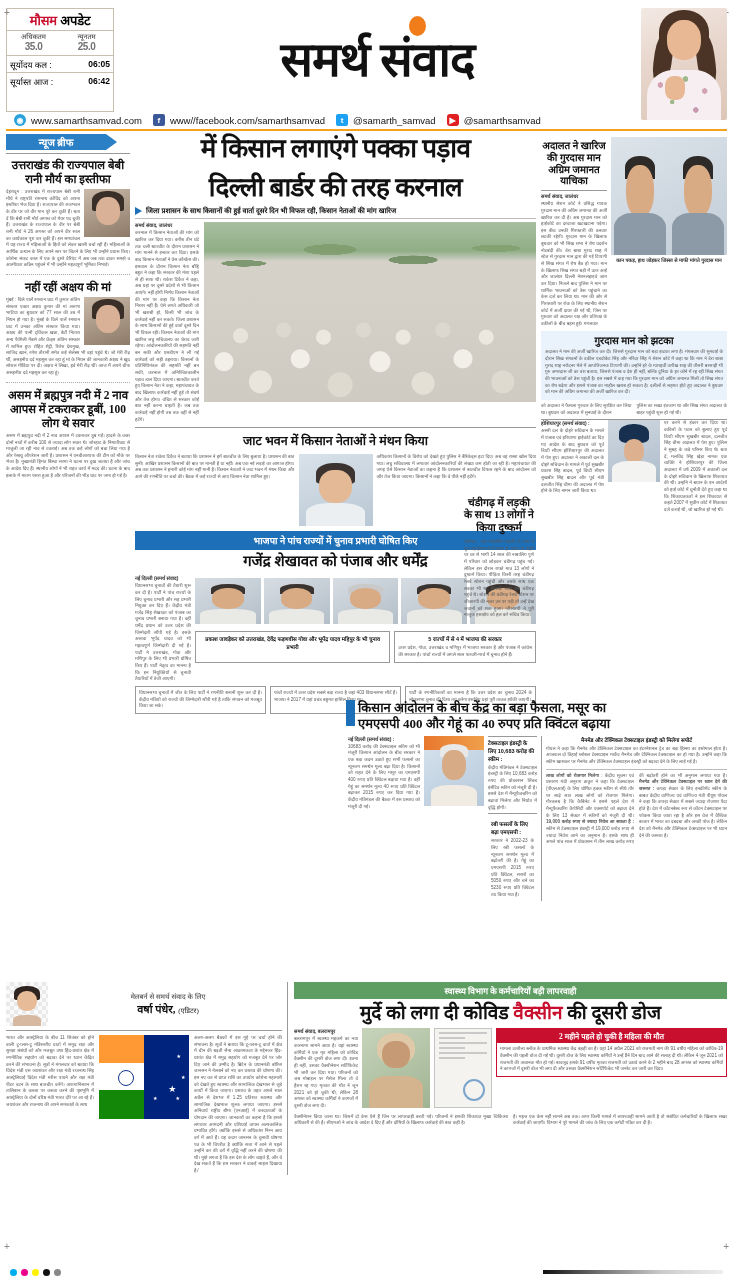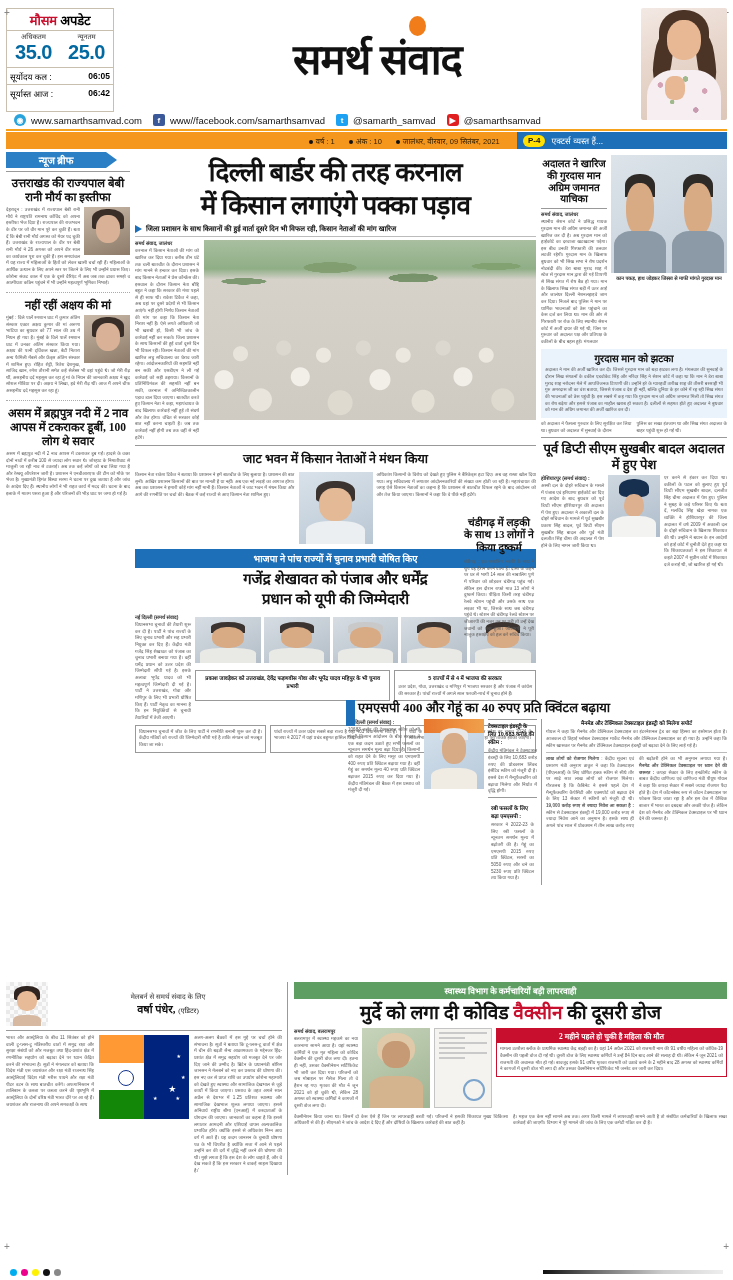--- a/index.html
+++ b/index.html
@@ -19,29 +19,29 @@
   .masthead { display: flex; align-items: stretch; height: 112px; padding-top: 8px; }
   .weather-box {
     width: 108px; border: 1px solid #c9bfae; background: #fff;
     display: flex; flex-direction: column; text-align: center;
   }
   .wx-title { font-size: 13px; font-weight: bold; padding: 2px 0 1px; letter-spacing: -.2px; }
   .wx-title .red { color: #c8102e; }
   .wx-row { display: flex; border-top: 1px solid #c9bfae; }
   .wx-cell { flex: 1; padding: 1px 0 3px; }
   .wx-lbl { font-size: 7px; color: #333; }
-  .wx-val { font-size: 20px; font-weight: bold; color: #0369a1; letter-spacing: -.5px; }
+  .wx-val { font-size: 10px; font-weight: bold; color: #737373; letter-spacing: -.5px; }
   .wx-sun { border-top: 1px solid #c9bfae; font-size: 8.5px; padding: 2.5px 3px; text-align: left;
             display: flex; justify-content: space-between; }
   .wx-sun b { font-weight: bold; }
 
   .logo-wrap { flex: 1; position: relative; display: flex; align-items: center; justify-content: center; }
   .logo-text {
     font-family: "Liberation Serif", "DejaVu Serif", serif;
-    font-size: 42px; font-weight: bold; color: #111; letter-spacing: -1px;
+    font-size: 48px; font-weight: bold; color: #111; letter-spacing: -1px;
     line-height: 1; white-space: nowrap; text-align: right;
   }
   .logo-dot { position: absolute; width: 17px; height: 20px; border-radius: 50%;
               background: #f07d1a; top: 8px; left: 56%; }
   .anchor-photo {
     width: 86px; height: 112px; border-radius: 2px; overflow: hidden; position: relative;
     background: linear-gradient(160deg,#f3e9e4 0%,#e8d7cd 40%,#dcc6b8 100%);
   }
   .anchor-photo .hair { position:absolute; top:2px; left:18px; width:50px; height:46px;
     background:#4b3326; border-radius:48% 48% 40% 40%; }
@@ -343,31 +343,20 @@
     <span class="sicon web">◉</span>
     <span class="txt">www.samarthsamvad.com</span>
     <span class="sicon fb">f</span>
     <span class="txt">www//facebook.com/samarthsamvad</span>
     <span class="sicon tw">t</span>
     <span class="txt">@samarth_samvad</span>
     <span class="sicon yt">▶</span>
     <span class="txt">@samarthsamvad</span>
   </div>
 
-  <div class="infobar">
-    <div class="infobar-l">
-      <span><i class="dot"></i><span>वर्ष : 1</span></span>
-      <span><i class="dot"></i><span>अंक : 10</span></span>
-      <span><i class="dot"></i><span>जालंधर, वीरवार, 09 सितंबर, 2021</span></span>
-    </div>
-    <div class="infobar-r">
-      <span class="pbadge">P-4</span>
-      <span>एक्टर्स व्यस्त हैं...</span>
-    </div>
-  </div>
 
   <div class="main">
 
     <div class="col-left">
       <div class="nb-tab">न्यूज ब्रीफ</div>
       <div class="nb-rule"></div>
 
       <div class="brief-wrap">
         <div class="brief-h">उत्तराखंड की राज्यपाल बेबी रानी मौर्य का इस्तीफा</div>
         <div class="brief-photo">
@@ -392,22 +381,22 @@
 
       <div class="brief-wrap">
         <div class="brief-h">असम में ब्रह्मपुत्र नदी में 2 नाव आपस में टकराकर डूबीं, 100 लोग थे सवार</div>
         <div class="body-txt">असम में ब्रह्मपुत्र नदी में 2 नाव आपस में टकराकर डूब गईं। हादसे के वक्त दोनों नावों में करीब 100 से ज्यादा लोग सवार थे। जोरहाट के निमातीघाट से माजुली जा रही नाव से टकराई। अब तक कई लोगों को बचा लिया गया है और रेस्क्यू ऑपरेशन जारी है। प्रशासन ने एनडीआरएफ की टीम को मौके पर भेजा है। मुख्यमंत्री हिमंत बिस्वा सरमा ने घटना पर दुख जताया है और जांच के आदेश दिए हैं। स्थानीय लोगों ने भी राहत कार्य में मदद की। घटना के बाद इलाके में मातम पसरा हुआ है और परिजनों की भीड़ घाट पर जमा हो गई है।</div>
       </div>
     </div>
 
     <div class="col-mid">
 
 
+      <div class="lead-h" style="padding-top:0;">में किसान लगाएंगे पक्का पड़ाव</div>
       <div class="lead-h">दिल्ली बार्डर की तरह करनाल</div>
-      <div class="lead-h" style="padding-top:0;">में किसान लगाएंगे पक्का पड़ाव</div>
 
       <div class="subdeck">
         <span class="tri"></span>
         <span>जिला प्रशासन के साथ किसानों की हुई वार्ता दूसरे दिन भी विफल रही, किसान नेताओं की मांग खारिज</span>
       </div>
 
       <div style="display:flex; gap:5px;">
         <div style="width:64px; flex:none;">
           <div class="byline">समर्थ संवाद, जालंधर</div>
           <div class="body-txt">करनाल में किसान नेताओं की मांग को खारिज कर दिया गया। करीब तीन घंटे तक चली बातचीत के दौरान प्रशासन ने मांग मानने से इन्कार कर दिया। इसके बाद किसान नेताओं ने प्रेस कॉन्फ्रेंस की। इसवाल के दौरान किसान नेता बौद्दि बहुत ने कहा कि सरकार की मंशा पहले से ही साफ थी। राकेश टिकैत ने कहा, अब यहां पर दूसरे प्रदेशों से भी किसान आएंगे। नहीं होगी निर्णय किसान नेताओं की मांग पर कहा कि किसान नेता निराश नहीं हैं। ऐसे लगते अधिकारी जो भी खराबी हो, किसी भी जांच के कार्रवाई नहीं कर सकते। जिला प्रशासन के साथ किसानों की हुई वार्ता दूसरे दिन भी विफल रही। किसान नेताओं की मांग खारिज लघु सचिवालय का घेराव जारी रहेगा। आंदोलनकारियों की सहमति नहीं बन सकी और एसडीएम ने ली गई कार्रवाई को सही ठहराया। किसानों के प्रतिनिधिमंडल की सहमति नहीं बन सकी, करनाल में अनिश्चितकालीन पड़ाव डाल दिया जाएगा। बातचीत करते हुए किसान नेता ने कहा, महापंचायत के बाद खिलाफ कार्रवाई नहीं हुई तो संघर्ष और तेज होगा। वंचित से सरकार कोई बात नहीं करना चाहती है। जब तक कार्रवाई नहीं होगी तब तक वहीं से नहीं हटेंगे।</div>
@@ -428,21 +417,20 @@
                 <div class="bd"></div>
             </div>
           </div>
           <div style="flex:1;" class="body-txt">अधिकांश किसानों के विरोध को देखते हुए पुलिस ने बैरिकेड्स हटा दिए। अब वह रास्ता खोल दिया गया। लघु सचिवालय में लगातार आंदोलनकारियों की संख्या कम होती जा रही है। महापंचायत की जगह ऐसे किसान नेताओं का कहना है कि प्रशासन से बातचीत विफल रहने के बाद आंदोलन को और तेज किया जाएगा। किसानों ने कहा कि वे पीछे नहीं हटेंगे।</div>
         </div>
       </div>
 
       <div style="margin-top:5px;">
         <div class="kicker-blue">भाजपा ने पांच राज्यों में चुनाव प्रभारी घोषित किए</div>
         <div class="sub-h lg">गजेंद्र शेखावत को पंजाब और धर्मेंद्र</div>
-        <div class="sub-h lg" style="padding-top:0;">प्रधान को यूपी की जिम्मेदारी</div>
 
         <div style="display:flex; gap:4px; margin-top:2px;">
           <div style="width:56px; flex:none;">
             <div class="byline">नई दिल्ली (समर्थ संवाद)</div>
             <div class="body-txt">विधानसभा चुनावों की तैयारी शुरू कर दी है। पार्टी ने पांच राज्यों के लिए चुनाव प्रभारी और सह प्रभारी नियुक्त कर दिए हैं। केंद्रीय मंत्री गजेंद्र सिंह शेखावत को पंजाब का चुनाव प्रभारी बनाया गया है। वहीं धर्मेंद्र प्रधान को उत्तर प्रदेश की जिम्मेदारी सौंपी गई है। इसके अलावा भूपेंद्र यादव को भी महत्वपूर्ण जिम्मेदारी दी गई है। पार्टी ने उत्तराखंड, गोवा और मणिपुर के लिए भी प्रभारी घोषित किए हैं। पार्टी नेतृत्व का मानना है कि इन नियुक्तियों से चुनावी तैयारियों में तेजी आएगी।</div>
           </div>
           <div style="flex:1;">
             <div class="mugs">
               <div class="mug">
                   <div class="h"></div>
@@ -525,21 +513,20 @@
       <div class="tint" style="margin-top:3px;">
         <div class="sub-h sm" style="padding:0 0 3px;">गुरदास मान को झटका</div>
         <div class="body-txt">अदालत ने मान की अर्जी खारिज कर दी। जिससे गुरदास मान को बड़ा झटका लगा है। मंगलवार की सुनवाई के दौरान सिख संगठनों के वकील एडवोकेट सिंह और नरिंदर सिंह ने सेशन कोर्ट में कहा था कि मान ने डेरा बाबा मुराद शाह नरोदनर मेले में आपत्तिजनक टिप्पणी की। उन्होंने हरे के ग्यारहवीं तारीख़ शाह की तीसरी बरसाही भी गुरु अमरदास जी का वंश बताया, जिससे पंजाब व देश ही नहीं, बल्कि दुनिया के हर कोने में रह रही सिख संगत की भावनाओं को ठेस पहुंची है। इस सबसे में कह गया कि गुरदास मान को अग्रिम जमानत मिली तो सिख संगत का रोष बढ़ेगा और इससे पंजाब का माहौल खराब हो सकता है। दलीलों से सहमत होते हुए अदालत ने बुधवार को मान की अग्रिम जमानत की अर्जी खारिज कर दी।</div>
       </div>
 
       <div style="display:flex; gap:5px; margin-top:3px; border-bottom:1px solid #999; padding-bottom:3px;">
         <div class="body-txt" style="flex:1;">को अदालत ने फैसला गुरुवार के लिए सुरक्षित कर लिया था। बुधवार को अदालत में सुनवाई के दौरान</div>
         <div class="body-txt" style="flex:1;">पुलिस का सख्त इंतजाम था और सिख संगत अदालत के बाहर पहुंची शुरू हो गई थी।</div>
       </div>
 
-      <div class="sub-h" style="font-size:13px;">पूर्व डिप्टी सीएम सुखबीर बादल अदालत में हुए पेश</div>
 
       <div style="display:flex; gap:4px;">
         <div style="flex:1;">
           <div class="byline">होशियारपुर (समर्थ संवाद) :</div>
           <div class="body-txt">अस्सी दल के दोहरे सचिवान के मसले में पंजाब एवं हरियाणा हाईकोर्ट का दिए गए आदेश के बाद बुधवार को पूर्व डिप्टी सीएम होशियारपुर की अदालत में पेश हुए। अदालत ने अकाली दल के दोहरे सचिवान के मामले में पूर्व सुखबीर प्रकाश सिंह बादल, पूर्व डिप्टी सीएम सुखबीर सिंह बादल और पूर्व मंत्री दलजीत सिंह चीमा की अदालत में पेश होने के लिए नामन जारी किया था।</div>
         </div>
         <div style="width:52px; flex:none;">
           <div class="photo turban" style="height:62px;">
             <div class="tb"></div>
               <div class="sk"></div>
@@ -547,20 +534,21 @@
           </div>
         </div>
         <div style="flex:1;">
           <div class="body-txt">एर करने से इंकार कर दिया था। वकीलों के पटल को बुलाए हुए पूर्व डिप्टी सीएम सुखबीर बादल, दलजीत सिंह चीमा अदालत में पेश हुए। पुलिस ने सुबह के कड़े परिसर किए थे। बता दें, मलविंद सिंह खेड़ा नामक एक व्यक्ति ने होशियारपुर की जिला अदालत में वर्ष 2009 में अकाली दल के दोहरे सचिवान के खिलाफ शिकायत की थी। उन्होंने ने बयान के इन आदेशों को हाई कोर्ट में चुनौती देते हुए कहा था कि शिकायतकर्ता ने इस शिकायत से कहते 2007 में सुप्रीम कोर्ट में शिकायत दर्ज कराई थी, जो खारिज हो गई थी।</div>
         </div>
       </div>
     </div>
   </div>
 
   <div style="position:absolute; left:348px; right:6px; top:700px;">
+    <div class="sub-h" style="font-size:13px; text-align:left; padding:0 0 1px 10px;">किसान आंदोलन के बीच केंद्र का बड़ा फैसला, मसूर का</div>
     <div class="sub-h" style="font-size:13px; text-align:left; padding:0 0 2px 10px;">एमएसपी 400 और गेहूं का 40 रुपए प्रति क्विंटल बढ़ाया</div>
     <div style="position:absolute; left:-2px; top:0; width:9px; height:26px; background:#1d6fb8;"></div>
 
     <div style="display:flex; gap:4px; margin-top:2px;">
       <div style="width:72px; flex:none;">
         <div class="byline">नई दिल्ली (समर्थ संवाद) :</div>
         <div class="body-txt">10683 करोड़ की टेक्सटाइल स्कीम को भी मंजूरी किसान आंदोलन के बीच सरकार ने एक बड़ा कदम उठाते हुए सभी फसलों का न्यूनतम समर्थन मूल्य बढ़ा दिया है। किसानों को राहत देने के लिए मसूर का एमएसपी 400 रुपए प्रति क्विंटल बढ़ाया गया है। वहीं गेहूं का समर्थन मूल्य 40 रुपए प्रति क्विंटल बढ़ाकर 2015 रुपए कर दिया गया है। केंद्रीय मंत्रिमंडल की बैठक में इस प्रस्ताव को मंजूरी दी गई।</div>
       </div>
       <div style="width:60px; flex:none;">
         <div class="photo pm" style="height:70px;">
@@ -590,21 +578,21 @@
           <span>: केंद्रीय सूचना एवं प्रसारण मंत्री अनुराग ठाकुर ने कहा कि टेक्सटाइल (पीएलआई) के लिए घोषित हक्क स्कीम से सीधे तौर पर साढ़े सात लाख लोगों को रोजगार मिलेगा। गौरतलब है कि कैबिनेट ने इससे पहले देश में मैन्यूफैक्चरिंग कैपेसिटी और एक्सपोर्ट को बढ़ावा देने के लिए 13 सेक्टर में स्कीमों को मंजूरी दी थी।</span>
           <b>19,000 करोड़ रुपए से ज्यादा निवेश आ सकता है :</b>
           <span>स्कीम से टेक्सटाइल इंडस्ट्री में 19,000 करोड़ रुपए से ज्यादा निवेश आने का अनुमान है। इसके साथ ही अगले पांच साल में प्रोडक्शन में तीन लाख करोड़ रुपए की बढ़ोतरी होने का भी अनुमान लगाया गया है।</span>
           <b>मैनमेड और टेक्निकल टेक्सटाइल पर ध्यान देने की जरूरत :</b>
           <span>कपड़ा सेक्टर के लिए इनक्रीमेंट स्कीम के बाबत केंद्रीय वाणिज्य एवं वाणिज्य मंत्री पीयूष गोयल ने कहा कि कपड़ा सेक्टर में सबसे ज्यादा रोजगार पैदा होते हैं। देश में कॉटनबेस्ड रूप से कॉटन टेक्सटाइल पर फोकस किया जाता रहा है और इस वेज में वैश्विक बाजार में भारत का दबदबा और अच्छी पोज है। लेकिन देश को मैनमेड और टेक्निकल टेक्सटाइल पर भी ध्यान देने की जरूरत है।</span>
         </div>
       </div>
     </div>
   </div>
 
-  <div style="position:absolute; left:464px; top:514px; width:70px;">
+  <div style="position:absolute; left:464px; top:494px; width:70px;">
     <div class="sub-h sm" style="font-size:10.5px;">चंडीगढ़ में लड़की के साथ 13 लोगों ने किया दुष्कर्म</div>
     <div class="byline"></div>
     <div class="body-txt">चंडीगढ़ : एक नाबालिग लड़की के साथ ने चुप वह हैरान करने वाला है। दोस्त के कहने पर घर से भागी 14 साल की नाबालिग पुणे में परिवार को छोड़कर चंडीगढ़ पहुंच गई। लेकिन इस दौरान राफ्ते मात्र 13 लोगों ने दुष्कर्म किया। पीड़िता किसी तरह चंडीगढ़ रेलवे स्टेशन पहुंची और उसके साथ एक लड़का भी था, जिसके साथ जब चंडीगढ़ पहुंचे थे। स्टेशन की चंडीगढ़ रेलवे स्टेशन पर जीआरपी की नजर उन पर पड़ी तो उन्हें देख जवानों को शक हुआ। जीआरपी ने पूरी नाजुक हस्तक्षेप को हल करे सचिव किया।</div>
   </div>
 
   <div style="position:absolute; left:6px; right:6px; top:982px; display:flex; gap:6px;">
 
     <div style="width:282px; flex:none; border-right:1px solid #999; padding-right:5px;">
 
       <div class="editor-box">

